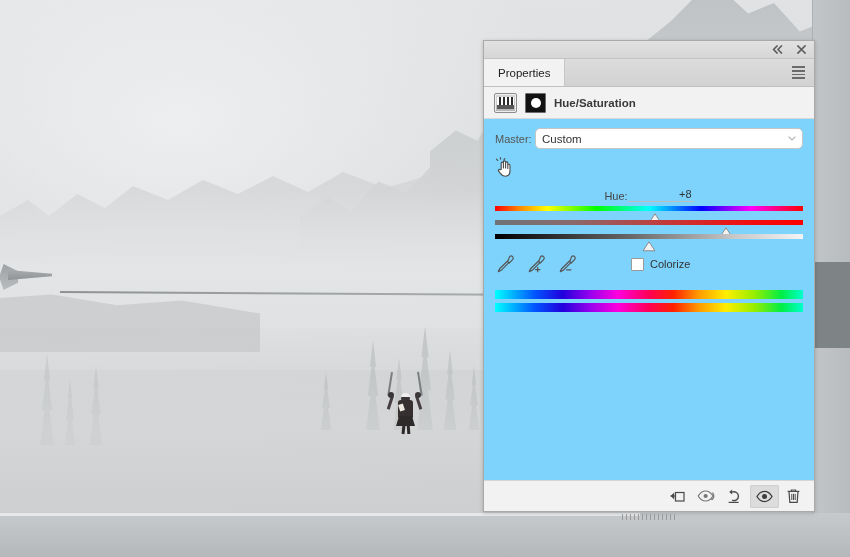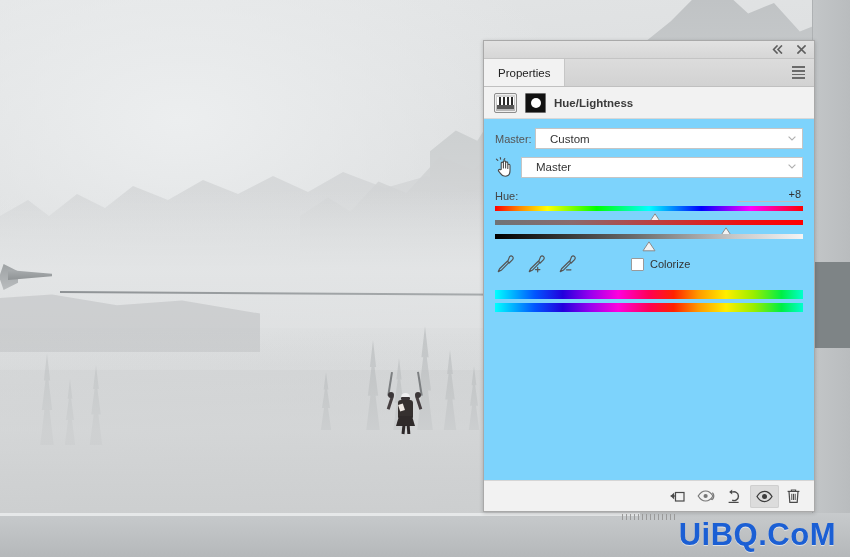--- a/index.html
+++ b/index.html
@@ -114,28 +114,28 @@
   .adjicon .strip2{position:absolute;left:2px;right:2px;top:11px;height:4px;background:#575757;}
   .maskicon{width:19px;height:18px;border:1px solid #6c6c6c;background:#111;border-radius:1px;
     display:flex;align-items:center;justify-content:center;cursor:pointer;}
   .maskicon b{display:block;width:10px;height:10px;border-radius:50%;background:#fff;}
   .adjtitle{font-size:11.5px;font-weight:bold;color:#3a3a3a;}
 
   .body{flex:1;position:relative;padding:9px 11px 0 11px;}
 
   .row{display:flex;align-items:center;margin-bottom:7px;}
   .lbl-preset{font-size:11px;color:#555;width:40px;}
-  .select{flex:1;height:19px;background:#fff;border:1px solid #c5c5c5;border-radius:0;
-    display:flex;align-items:center;padding:0 14px;font-size:11.5px;color:#333;position:relative;cursor:pointer;}
+  .select{flex:1;height:19px;background:#fff;border:1px solid #c5c5c5;border-radius:5px;
+    display:flex;align-items:center;padding:0 6px;font-size:11.5px;color:#333;position:relative;cursor:pointer;}
   .select .chev{position:absolute;right:6px;top:50%;transform:translateY(-60%);
     width:8px;height:5px;}
   .handtool{width:26px;height:22px;display:flex;align-items:center;justify-content:flex-start;cursor:pointer;}
 
   .srow{margin-top:9px;}
-  .sline{display:flex;align-items:flex-end;justify-content:space-between;height:15px;}
+  .sline{display:flex;align-items:flex-end;justify-content:center;height:15px;}
   .sname{font-size:11px;color:#444;}
   .sval{font-size:11px;color:#333;text-align:right;min-width:64px;
     border-bottom:1px solid #bdbdbd;padding-bottom:1px;padding-right:2px;cursor:text;}
   .track{position:relative;height:5px;margin-top:4px;border-radius:0;cursor:pointer;}
   .track.hue{background:linear-gradient(90deg,#ff0000 0%,#ff8800 8%,#ffff00 17%,#00ff00 33%,#00ffff 50%,#0000ff 67%,#ff00ff 83%,#ff0000 100%);}
   .track.sat{background:linear-gradient(90deg,#6f7376 0%,#8a6a6c 25%,#c23a3a 55%,#ee1111 80%,#ff0000 100%);}
   .track.light{background:linear-gradient(90deg,#000000 0%,#6a6a6a 45%,#c8c8c8 78%,#f4f4f4 100%);}
   .thumb{position:absolute;top:4px;width:14px;height:11px;margin-left:-7px;cursor:grab;}
 
   .toolsrow{display:flex;align-items:center;gap:11px;margin-top:16px;}
@@ -211,21 +211,20 @@
         <div class="legR"></div>
     </div>
 
     <div class="bg-right"></div>
     <div class="bg-right-block"></div>
     <div class="bg-right-line"></div>
   </div>
 
   <div class="botbar"></div>
   <div class="botbar-top"></div>
-  <div class="wm">UiBQ.CoM</div>
 
   <div class="panel">
 
     <div class="titlebar">
       <div class="tb-btn">
         <svg width="11" height="9" viewBox="0 0 11 9">
             <path d="M5 1 L1.6 4.5 L5 8" stroke="#5e5e5e" stroke-width="1.6" fill="none" stroke-linecap="square"></path>
             <path d="M9.4 1 L6 4.5 L9.4 8" stroke="#5e5e5e" stroke-width="1.6" fill="none" stroke-linecap="square"></path>
           </svg>
       </div>
@@ -249,21 +248,21 @@
     </div>
 
     <div class="adjhead">
       <div class="adjicon">
         <div class="strip"></div>
           <div class="strip2"></div>
       </div>
       <div class="maskicon">
           <b></b>
         </div>
-      <div class="adjtitle">Hue/Lightness</div>
+      <div class="adjtitle">Hue/Saturation</div>
     </div>
 
     <div class="body">
 
       <div class="row">
         <div class="lbl-preset">Master:</div>
         <div class="select">
           <span>Custom</span>
           <svg class="chev" viewBox="0 0 8 5">
               <path d="M0.6 0.6 L4 4 L7.4 0.6" stroke="#b0b0b0" stroke-width="1.1" fill="none"></path>
@@ -271,26 +270,20 @@
         </div>
       </div>
 
       <div class="row">
         <div class="handtool">
           <svg width="19" height="20" viewBox="0 0 19 20">
             <path d="M6.2 12.5 V6.2 a1.1 1.1 0 0 1 2.2 0 V11 V5 a1.1 1.1 0 0 1 2.2 0 V11 V6 a1.1 1.1 0 0 1 2.2 0 V11.5 V8.4 a1.1 1.1 0 0 1 2.2 0 v5.4 c0 3.2-2 5.4-4.8 5.4 -2.4 0-3.6-1-4.6-2.6 L3.6 14.2 a1.15 1.15 0 0 1 1.7-1.5 z" fill="#fff" stroke="#4a4a4a" stroke-width="1.1" stroke-linejoin="round"></path>
             <path d="M2.8 3.4 L1.4 2.1 M5.6 2.2 L5.3 0.6 M8.8 3 L9.8 1.6" stroke="#4a4a4a" stroke-width="1.1" stroke-linecap="round"></path>
           </svg>
         </div>
-        <div class="select">
-          <span>Master</span>
-          <svg class="chev" viewBox="0 0 8 5">
-              <path d="M0.6 0.6 L4 4 L7.4 0.6" stroke="#b0b0b0" stroke-width="1.1" fill="none"></path>
-            </svg>
-        </div>
       </div>
 
       <div class="srow">
         <div class="sline">
           <div class="sname">Hue:</div>
           <div class="sval">+8</div>
         </div>
         <div class="track hue">
           <div class="thumb" style="left:52%">
             <svg width="14" height="11" viewBox="0 0 14 11">

